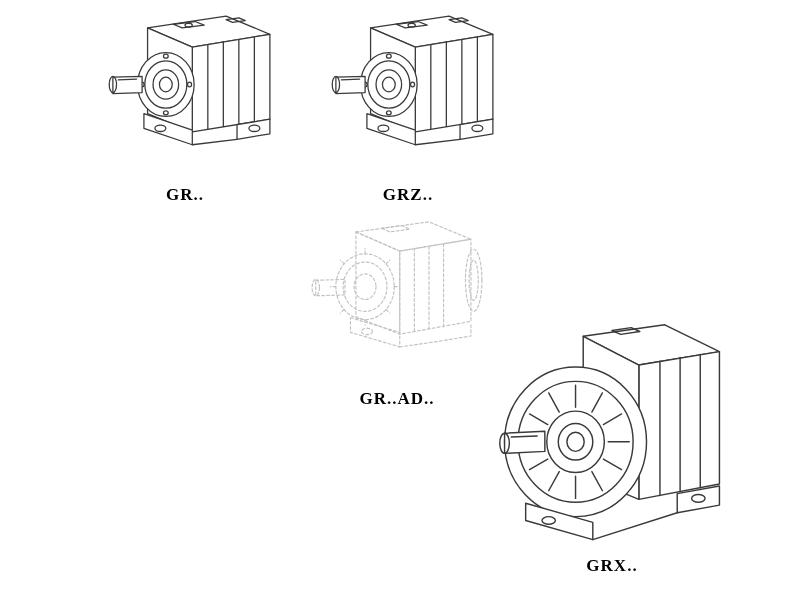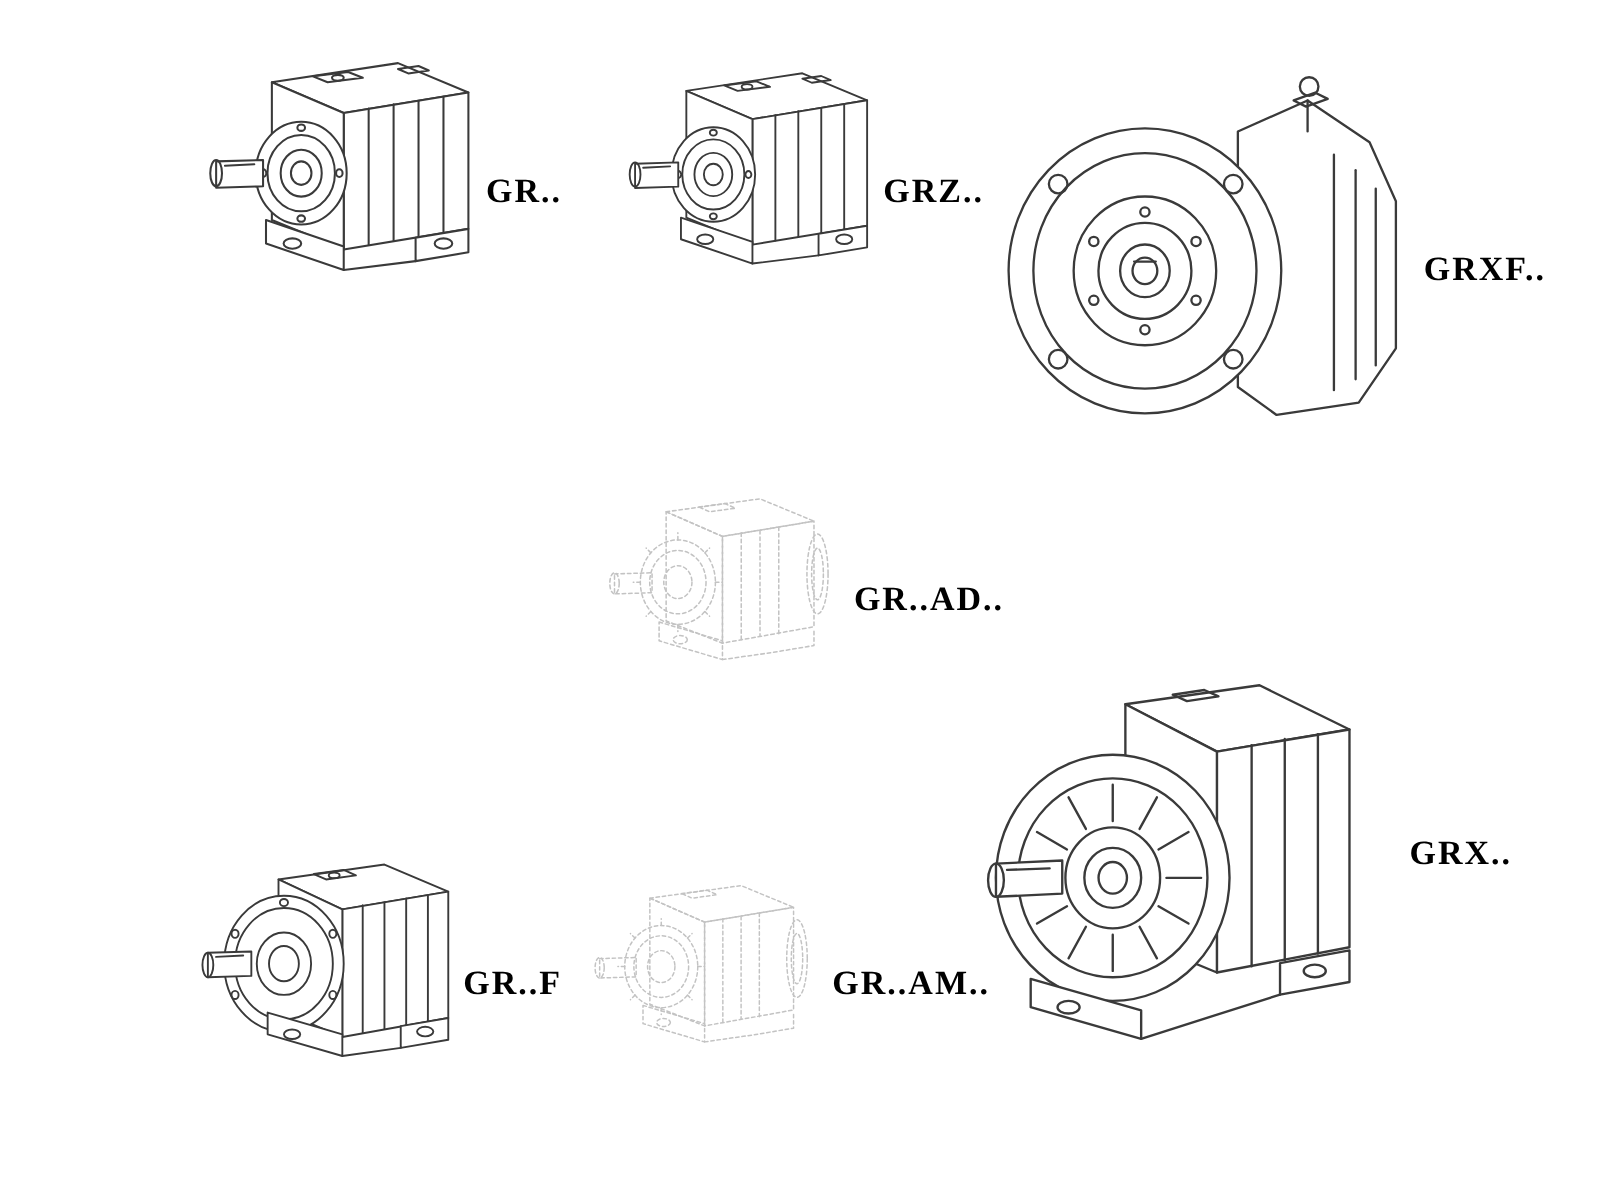--- a/index.html
+++ b/index.html
@@ -1,20 +1,20 @@
 <!DOCTYPE html>
 <html><head>
 <meta charset="utf-8">
 <style>
   html,body{margin:0;padding:0;background:#ffffff;}
   .page{
     position:relative;width:800px;height:600px;background:#ffffff;
     overflow:hidden;font-family:"Liberation Serif","DejaVu Serif",serif;
   }
-  .cell{position:absolute;margin:0;display:flex;flex-direction:row;align-items:center;}
+  .cell{position:absolute;margin:0;display:flex;flex-direction:column;align-items:center;}
   .drawing{display:block;}
   .drawing.solid{color:#3a3a3a;}
   .drawing.light{color:#c3c3c3;}
   .drawing.light use{stroke-dasharray:3 2.5;stroke-width:1.1;}
   .label{
     margin-top:2px;text-align:center;font-weight:700;font-size:17px;
     letter-spacing:1px;color:#000;line-height:18px;white-space:nowrap;
   }
   .defs{position:absolute;width:0;height:0;overflow:hidden;}
 </style>
@@ -169,55 +169,37 @@
     </defs>
   </svg>
 
   <figure class="cell" style="left:89px;top:6px;width:192px;">
     <svg class="drawing solid" width="192" height="178" viewBox="0 0 210 195">
         <use href="#sym-gbA"></use>
       </svg>
     <figcaption class="label">GR..</figcaption>
   </figure>
 
-  <figure class="cell" style="left:300px;top:6px;width:192px;">
+  <figure class="cell" style="left:312px;top:6px;width:192px;">
     <svg class="drawing solid" width="192" height="178" viewBox="0 0 210 195">
         <use href="#sym-gbA"></use>
       </svg>
     <figcaption class="label">GRZ..</figcaption>
   </figure>
 
-  <figure class="cell" style="left:495px;top:2px;width:278px;">
-    <svg class="drawing solid" width="278" height="263" viewBox="0 0 280 265">
-        <use href="#sym-gbFlange"></use>
-      </svg>
-    <figcaption class="label">GRXF..</figcaption>
-  </figure>
 
 
   <figure class="cell" style="left:292px;top:210px;width:210px;justify-content:flex-end;">
     <svg class="drawing light" width="210" height="178" viewBox="0 0 230 195">
         <use href="#sym-gbAd"></use>
       </svg>
     <figcaption class="label">GR..AD..</figcaption>
   </figure>
 
-  <figure class="cell" style="left:89px;top:402px;width:192px;">
-    <svg class="drawing solid" width="192" height="178" viewBox="0 0 210 195">
-        <use href="#sym-gbB"></use>
-      </svg>
-    <figcaption class="label">GR..F</figcaption>
-  </figure>
-
-  <figure class="cell" style="left:285px;top:402px;width:210px;">
-    <svg class="drawing light" width="210" height="178" viewBox="0 0 230 195">
-        <use href="#sym-gbAd"></use>
-      </svg>
-    <figcaption class="label">GR..AM..</figcaption>
-  </figure>
+
 
   <figure class="cell" style="left:468px;top:296px;width:288px;">
     <svg class="drawing solid" width="288" height="259" viewBox="0 0 300 270">
         <use href="#sym-gbX"></use>
       </svg>
     <figcaption class="label">GRX..</figcaption>
   </figure>
 
 </div>
 

